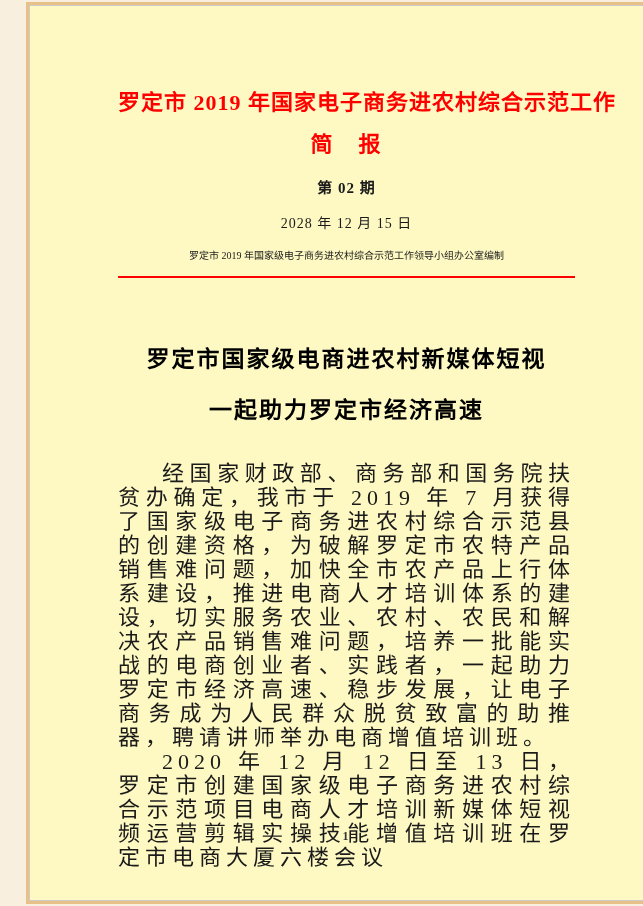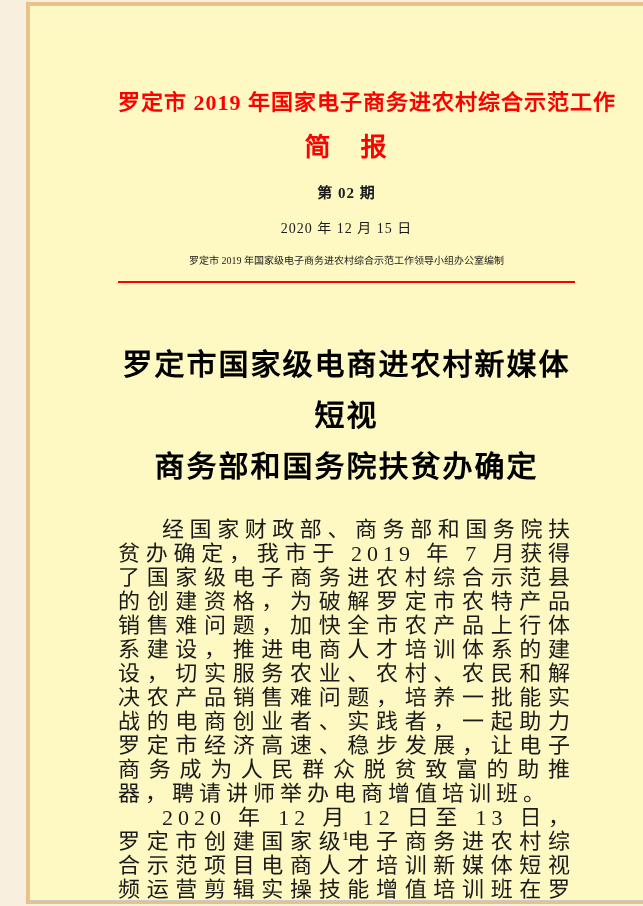--- a/index.html
+++ b/index.html
@@ -28,21 +28,21 @@
   .title-main {
     color: #ff0000;
     font-weight: bold;
     font-size: 22px;
     letter-spacing: 1px;
     white-space: nowrap;
   }
   .title-brief {
     color: #ff0000;
     font-weight: bold;
-    font-size: 26px;
+    font-size: 22px;
     letter-spacing: 2px;
     margin-top: 10px;
   }
   .issue {
     font-size: 15px;
     font-weight: bold;
     letter-spacing: 1px;
     margin-top: 18px;
   }
   .date {
@@ -57,21 +57,21 @@
   }
   .divider {
     height: 0;
     border-top: 2px solid #ff0000;
     margin-top: 14px;
   }
   .article-heading {
     margin: 56px 0 0 0;
     font-family: "Liberation Sans", "DejaVu Sans", sans-serif;
     font-weight: 700;
-    font-size: 30px;
+    font-size: 23px;
     line-height: 51px;
     letter-spacing: 2px;
     text-align: center;
     color: #000000;
   }
   .body-para {
     margin: 0;
     font-size: 22px;
     line-height: 24px;
     letter-spacing: 5px;
@@ -93,29 +93,29 @@
 </style>
 </head>
 <body>
 
 <div class="page">
 
   <header class="masthead">
     <div class="title-main">罗定市 2019 年国家电子商务进农村综合示范工作</div>
     <div class="title-brief">简　报</div>
     <div class="issue">第 02 期</div>
-    <div class="date">2020 年 12 月 15 日</div>
+    <div class="date">2028 年 12 月 15 日</div>
     <div class="publisher">罗定市 2019 年国家级电子商务进农村综合示范工作领导小组办公室编制</div>
     <div class="divider"></div>
   </header>
 
   <main>
     <h1 class="article-heading">
       <span>罗定市国家级电商进农村新媒体短视</span><br>
-      <span>商务部和国务院扶贫办确定</span>
+      <span>一起助力罗定市经济高速</span>
     </h1>
     <p class="body-para first">经国家财政部、商务部和国务院扶贫办确定，我市于 2019 年 7 月获得了国家级电子商务进农村综合示范县的创建资格，为破解罗定市农特产品销售难问题，加快全市农产品上行体系建设，推进电商人才培训体系的建设，切实服务农业、农村、农民和解决农产品销售难问题，培养一批能实战的电商创业者、实践者，一起助力罗定市经济高速、稳步发展，让电子商务成为人民群众脱贫致富的助推器，聘请讲师举办电商增值培训班。</p>
     <p class="body-para">2020 年 12 月 12 日至 13 日，罗定市创建国家级电子商务进农村综合示范项目电商人才培训新媒体短视频运营剪辑实操技能增值培训班在罗定市电商大厦六楼会议</p>
   </main>
 
   <footer>
     <div class="page-number">1</div>
   </footer>
 
 </div>

